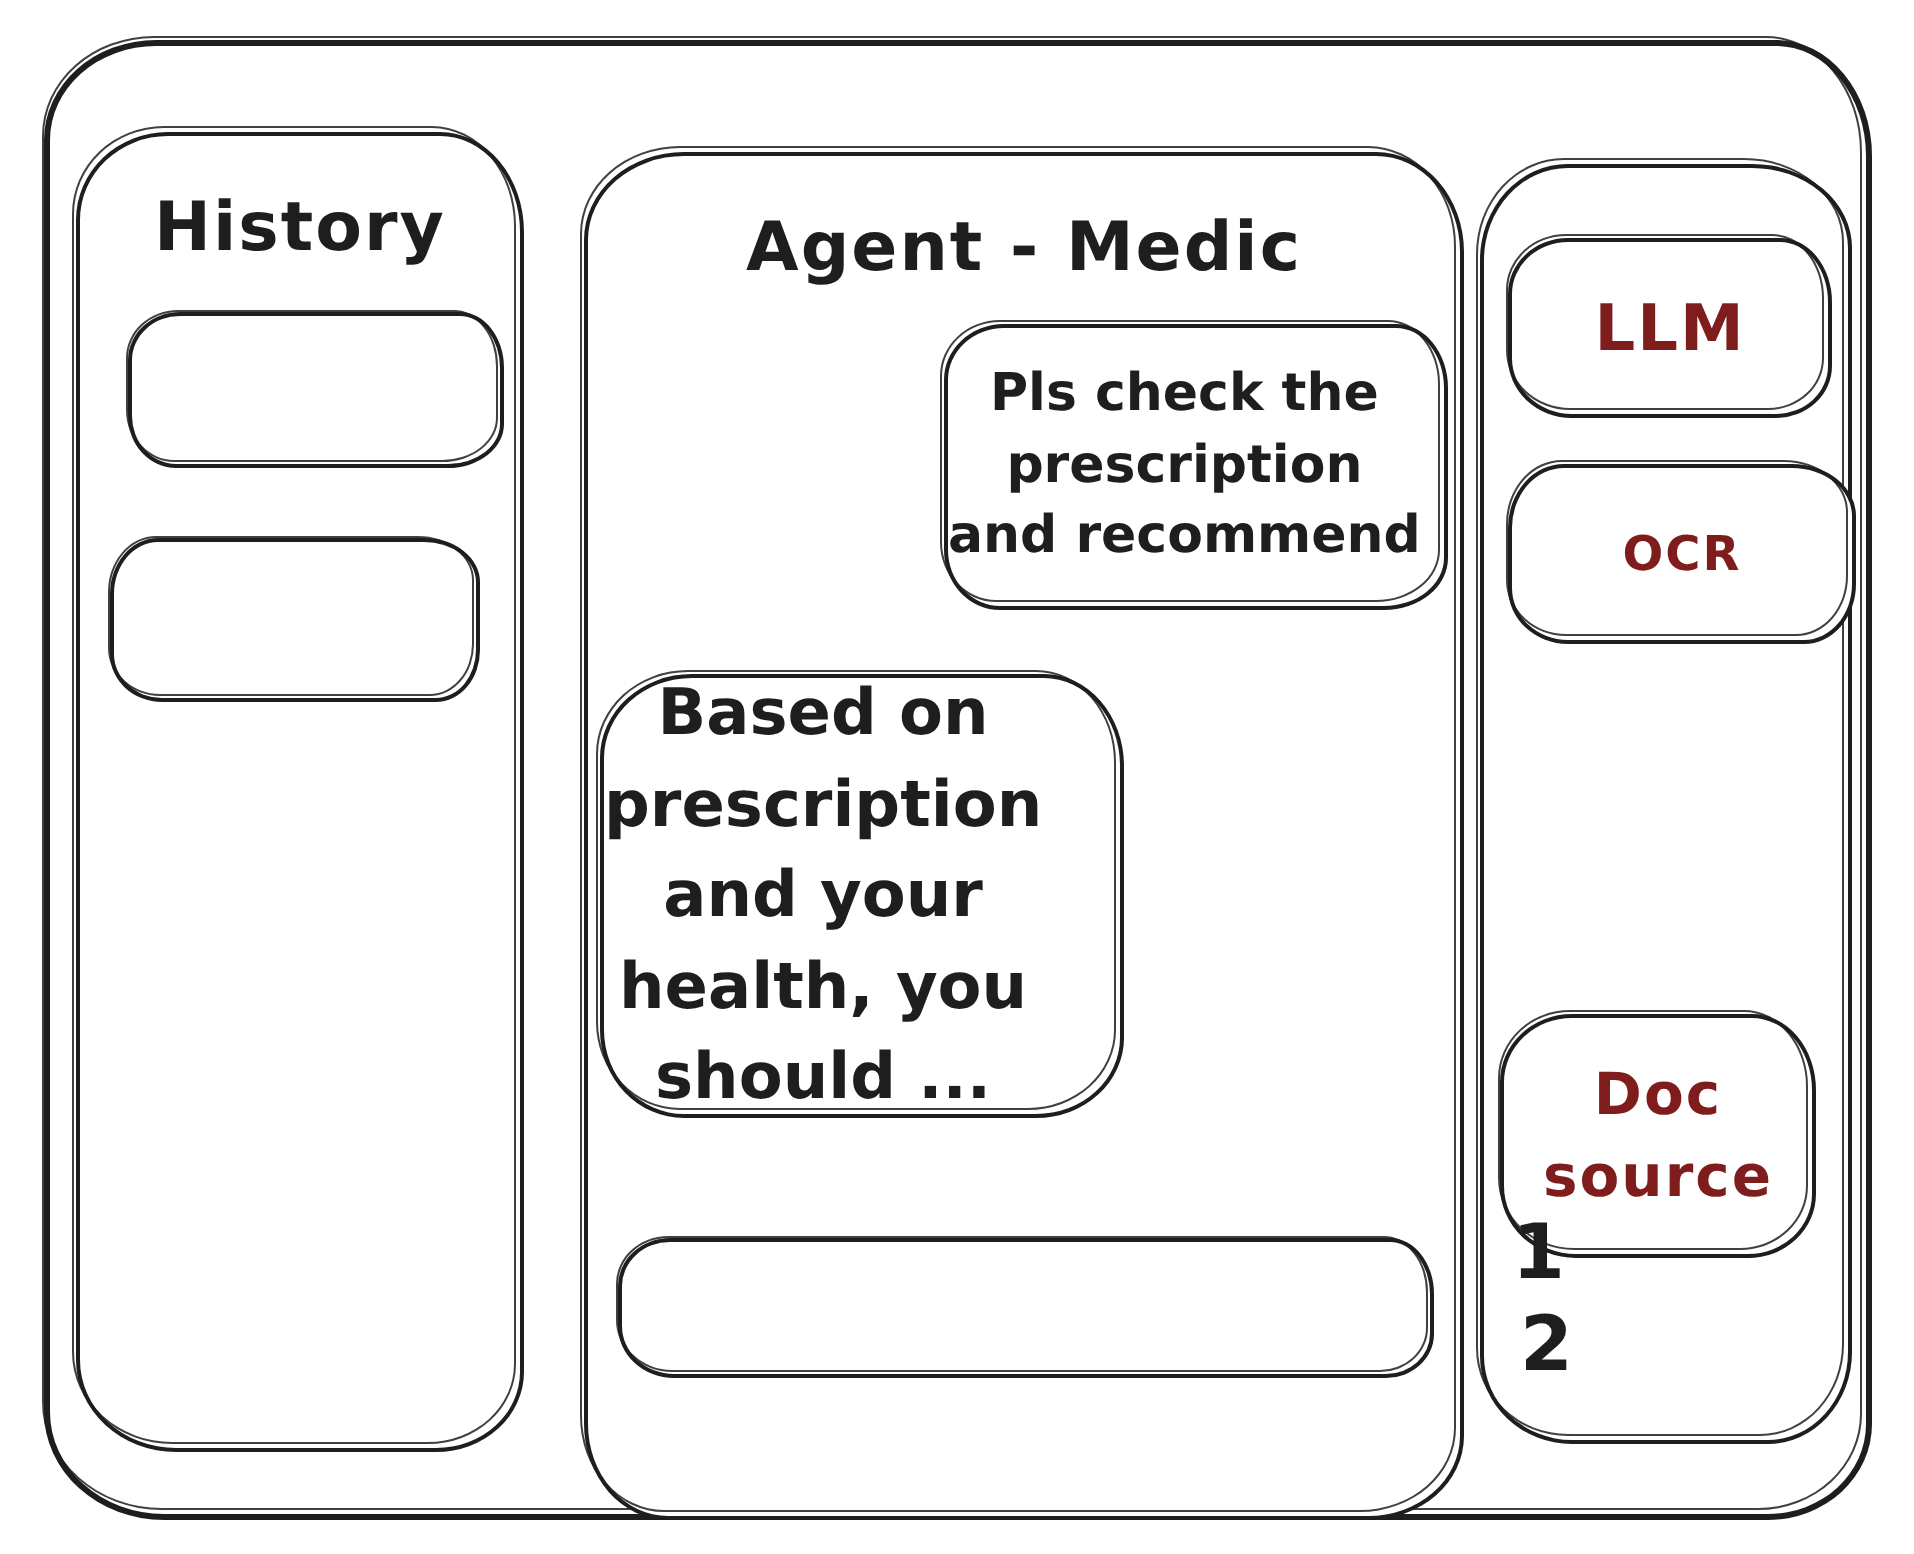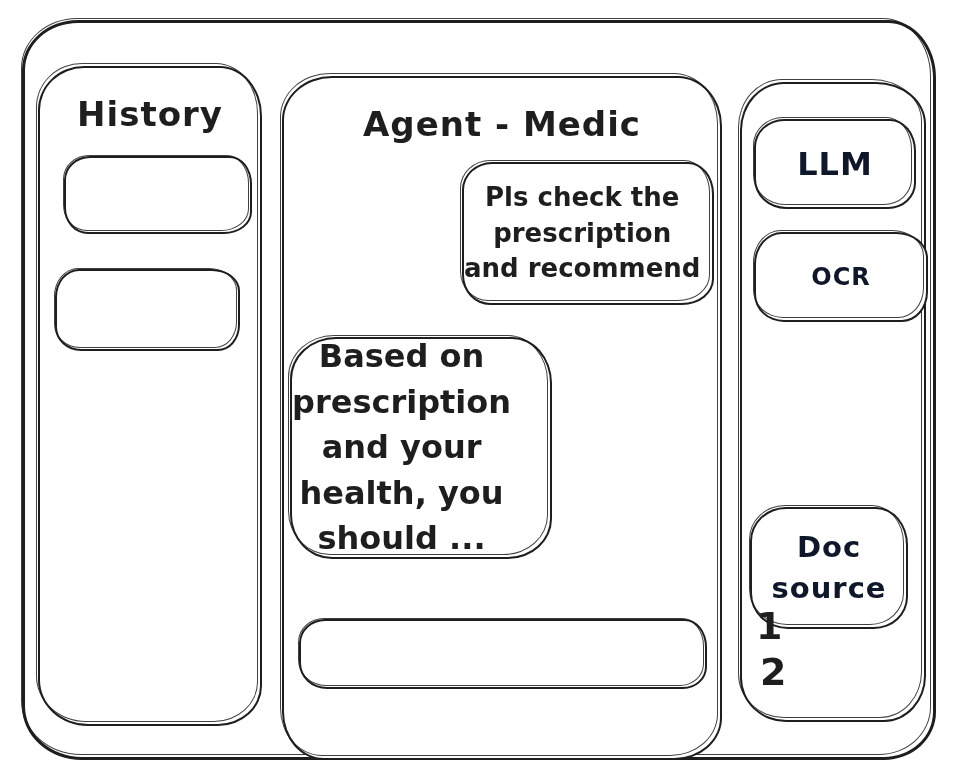--- a/index.html
+++ b/index.html
@@ -64,21 +64,21 @@
     cursor: pointer;
   }
   .hist-item-2 {
     left: 15px; top: 201px; width: 185px; height: 82px;
     border-radius: 24px 28px 22px 26px / 28px 22px 26px 24px;
     cursor: pointer;
   }
 
   
   .chat-panel {
-    left: 282px; top: 76px; width: 440px; height: 684px;
+    left: 292px; top: 76px; width: 440px; height: 684px;
     border-radius: 50px 44px 48px 42px / 44px 50px 42px 48px;
   }
   .chat-title { top: 26px; }
   .bubble {
     position: absolute;
     border: 2.7px solid #1e1e1e;
     background: #fff;
     display: flex;
     align-items: center;
     justify-content: flex-start;
@@ -116,21 +116,21 @@
   .tools-panel {
     left: 740px; top: 82px; width: 186px; height: 640px;
     border-radius: 44px 50px 42px 46px / 48px 42px 46px 44px;
   }
   .tool-btn {
     position: absolute;
     border: 2.7px solid #1e1e1e;
     background: #fff;
     font-family: "DejaVu Sans", sans-serif;
     font-weight: bold;
-    color: #0f172a;
+    color: #7f1d1d;
     display: flex;
     align-items: center;
     justify-content: center;
     text-align: center;
     cursor: pointer;
     letter-spacing: 1px;
   }
   .tool-btn::before {
     content: "";
     position: absolute;

